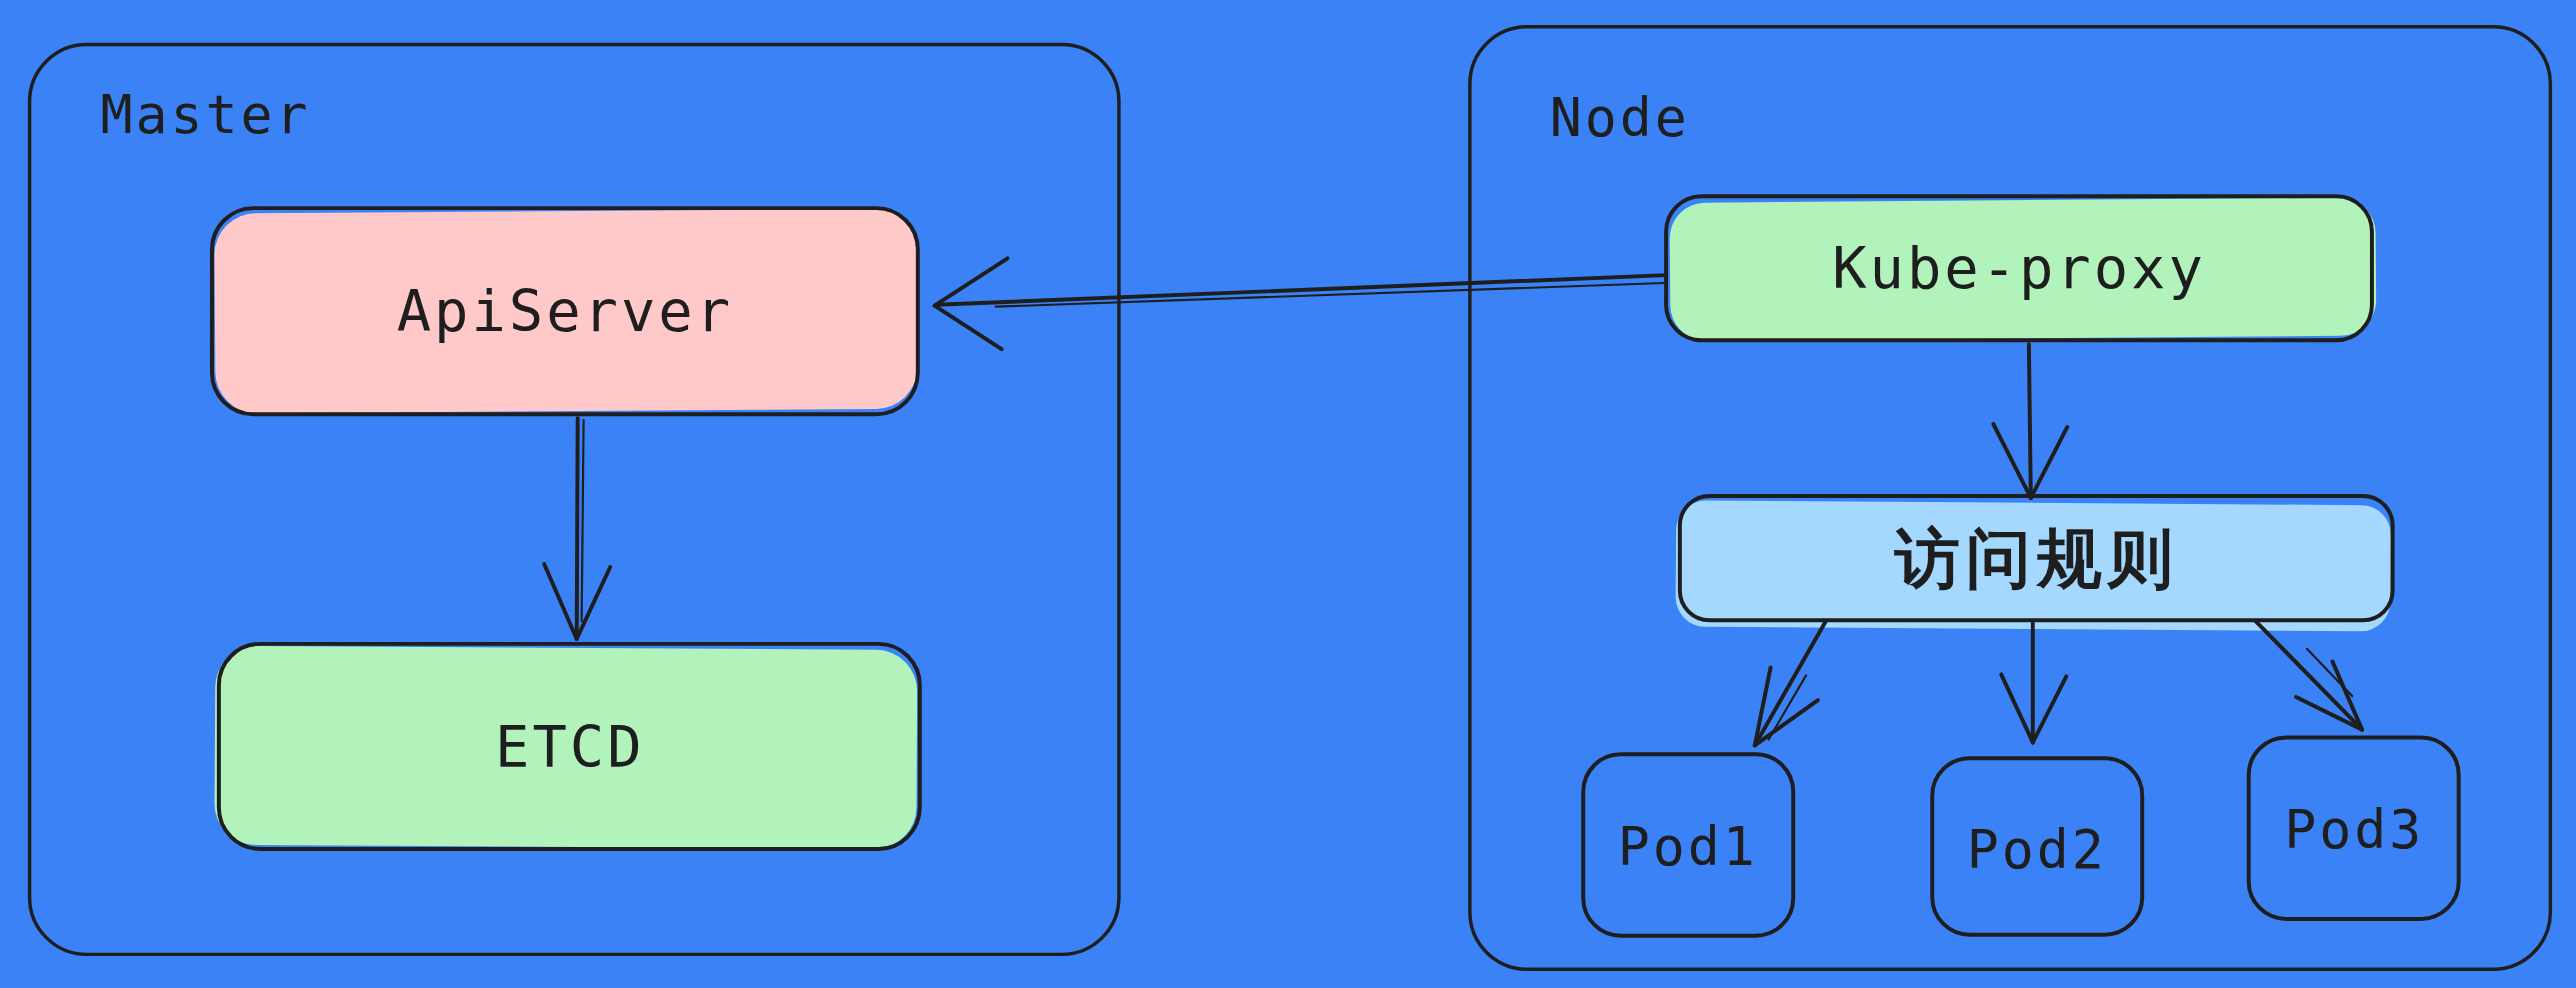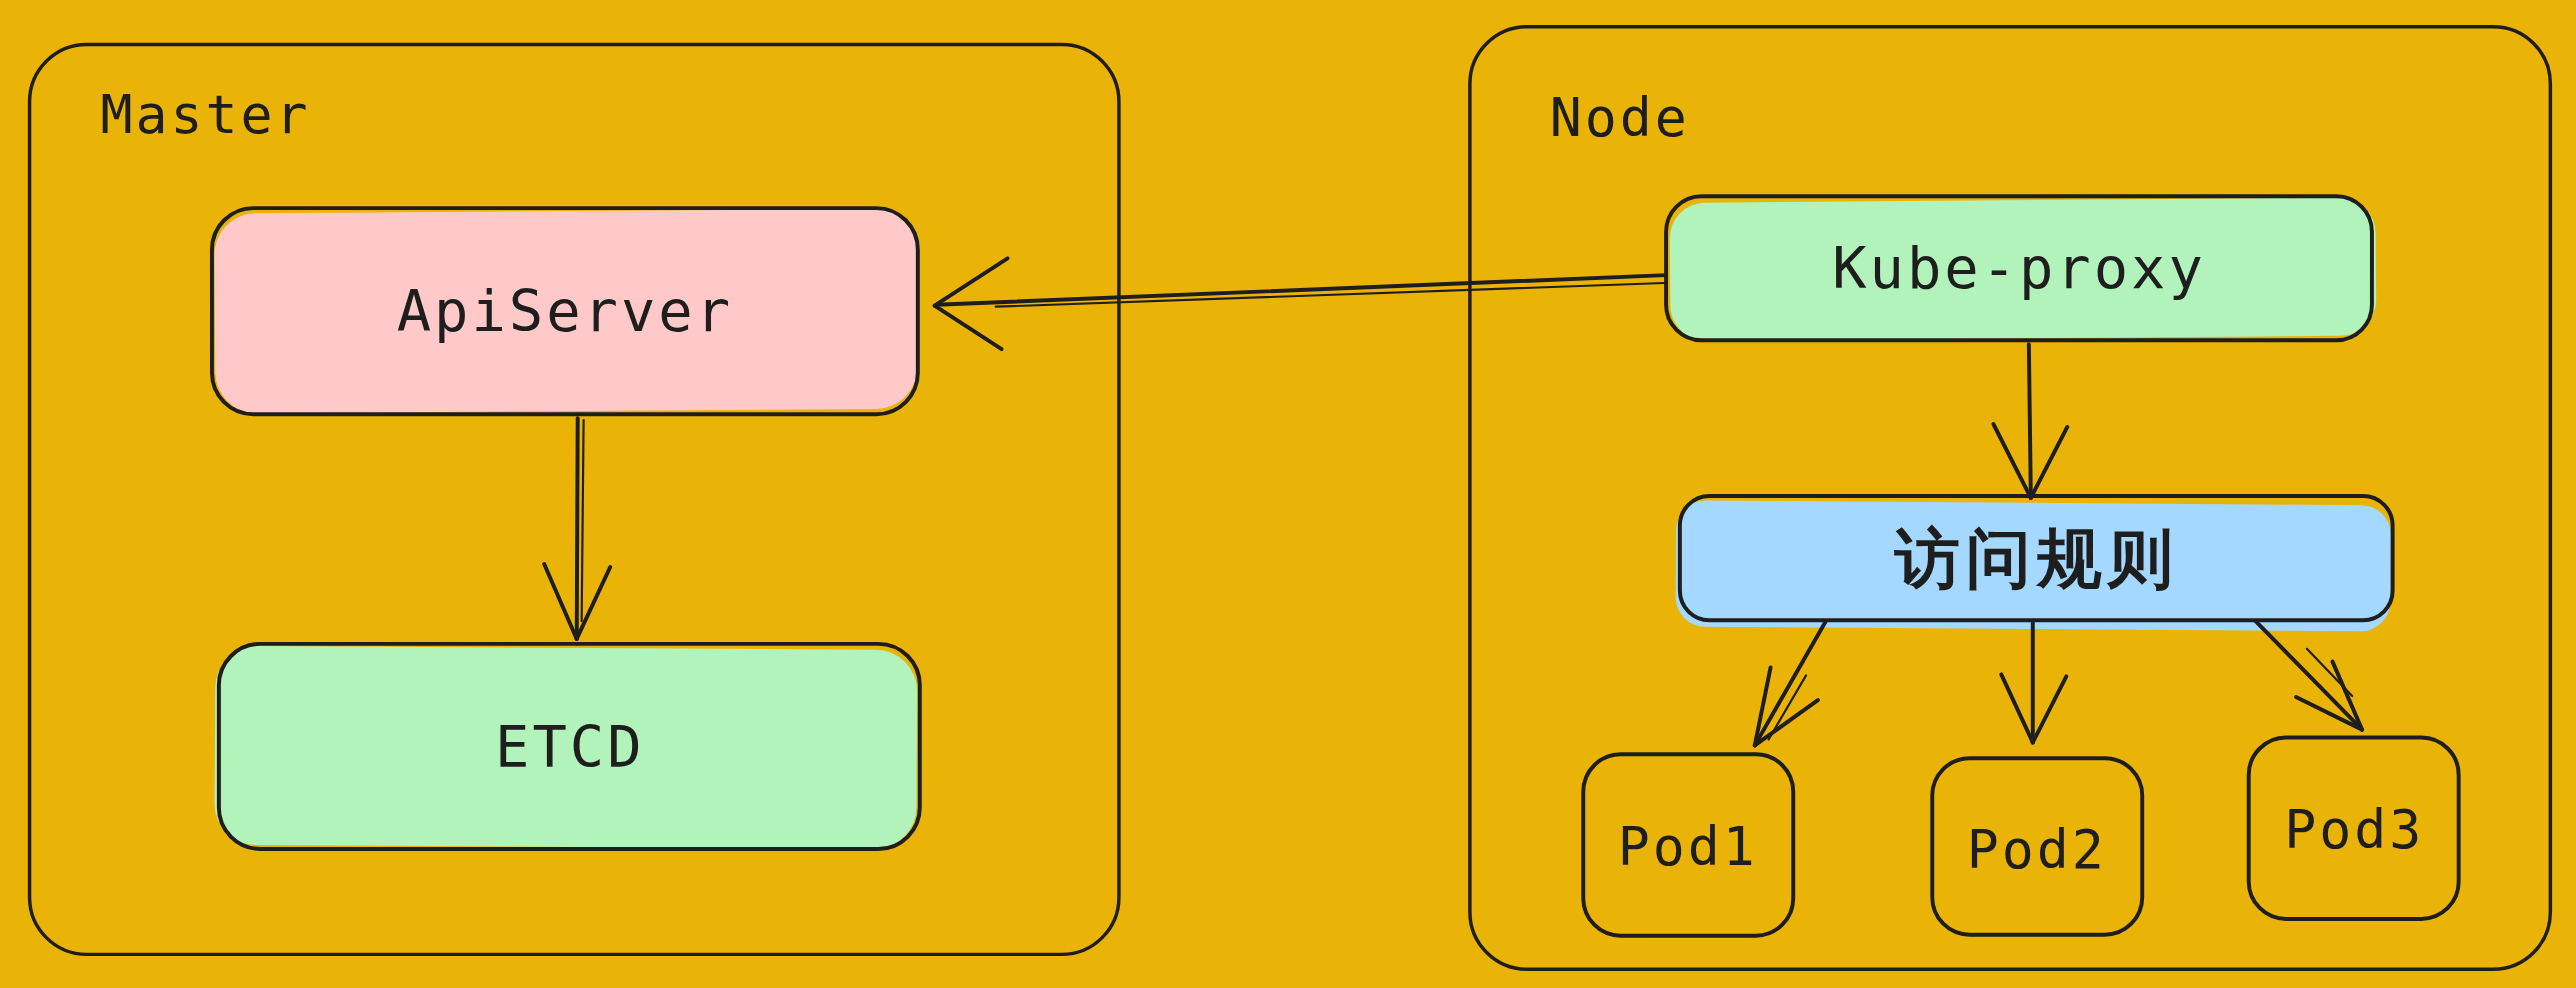--- a/index.html
+++ b/index.html
@@ -7,21 +7,21 @@
     padding: 0;
     background: #ffffff;
     width: 2576px;
     height: 989px;
     overflow: hidden;
   }
   .stage {
     position: relative;
     width: 2576px;
     height: 989px;
-    background: #eab308;
+    background: #3b82f6;
   }
   svg { display: block; }
   .container-rect {
     fill: none;
     stroke: #1e1e1e;
     stroke-width: 3.5;
   }
   .node-stroke {
     fill: none;
     stroke: #1e1e1e;

